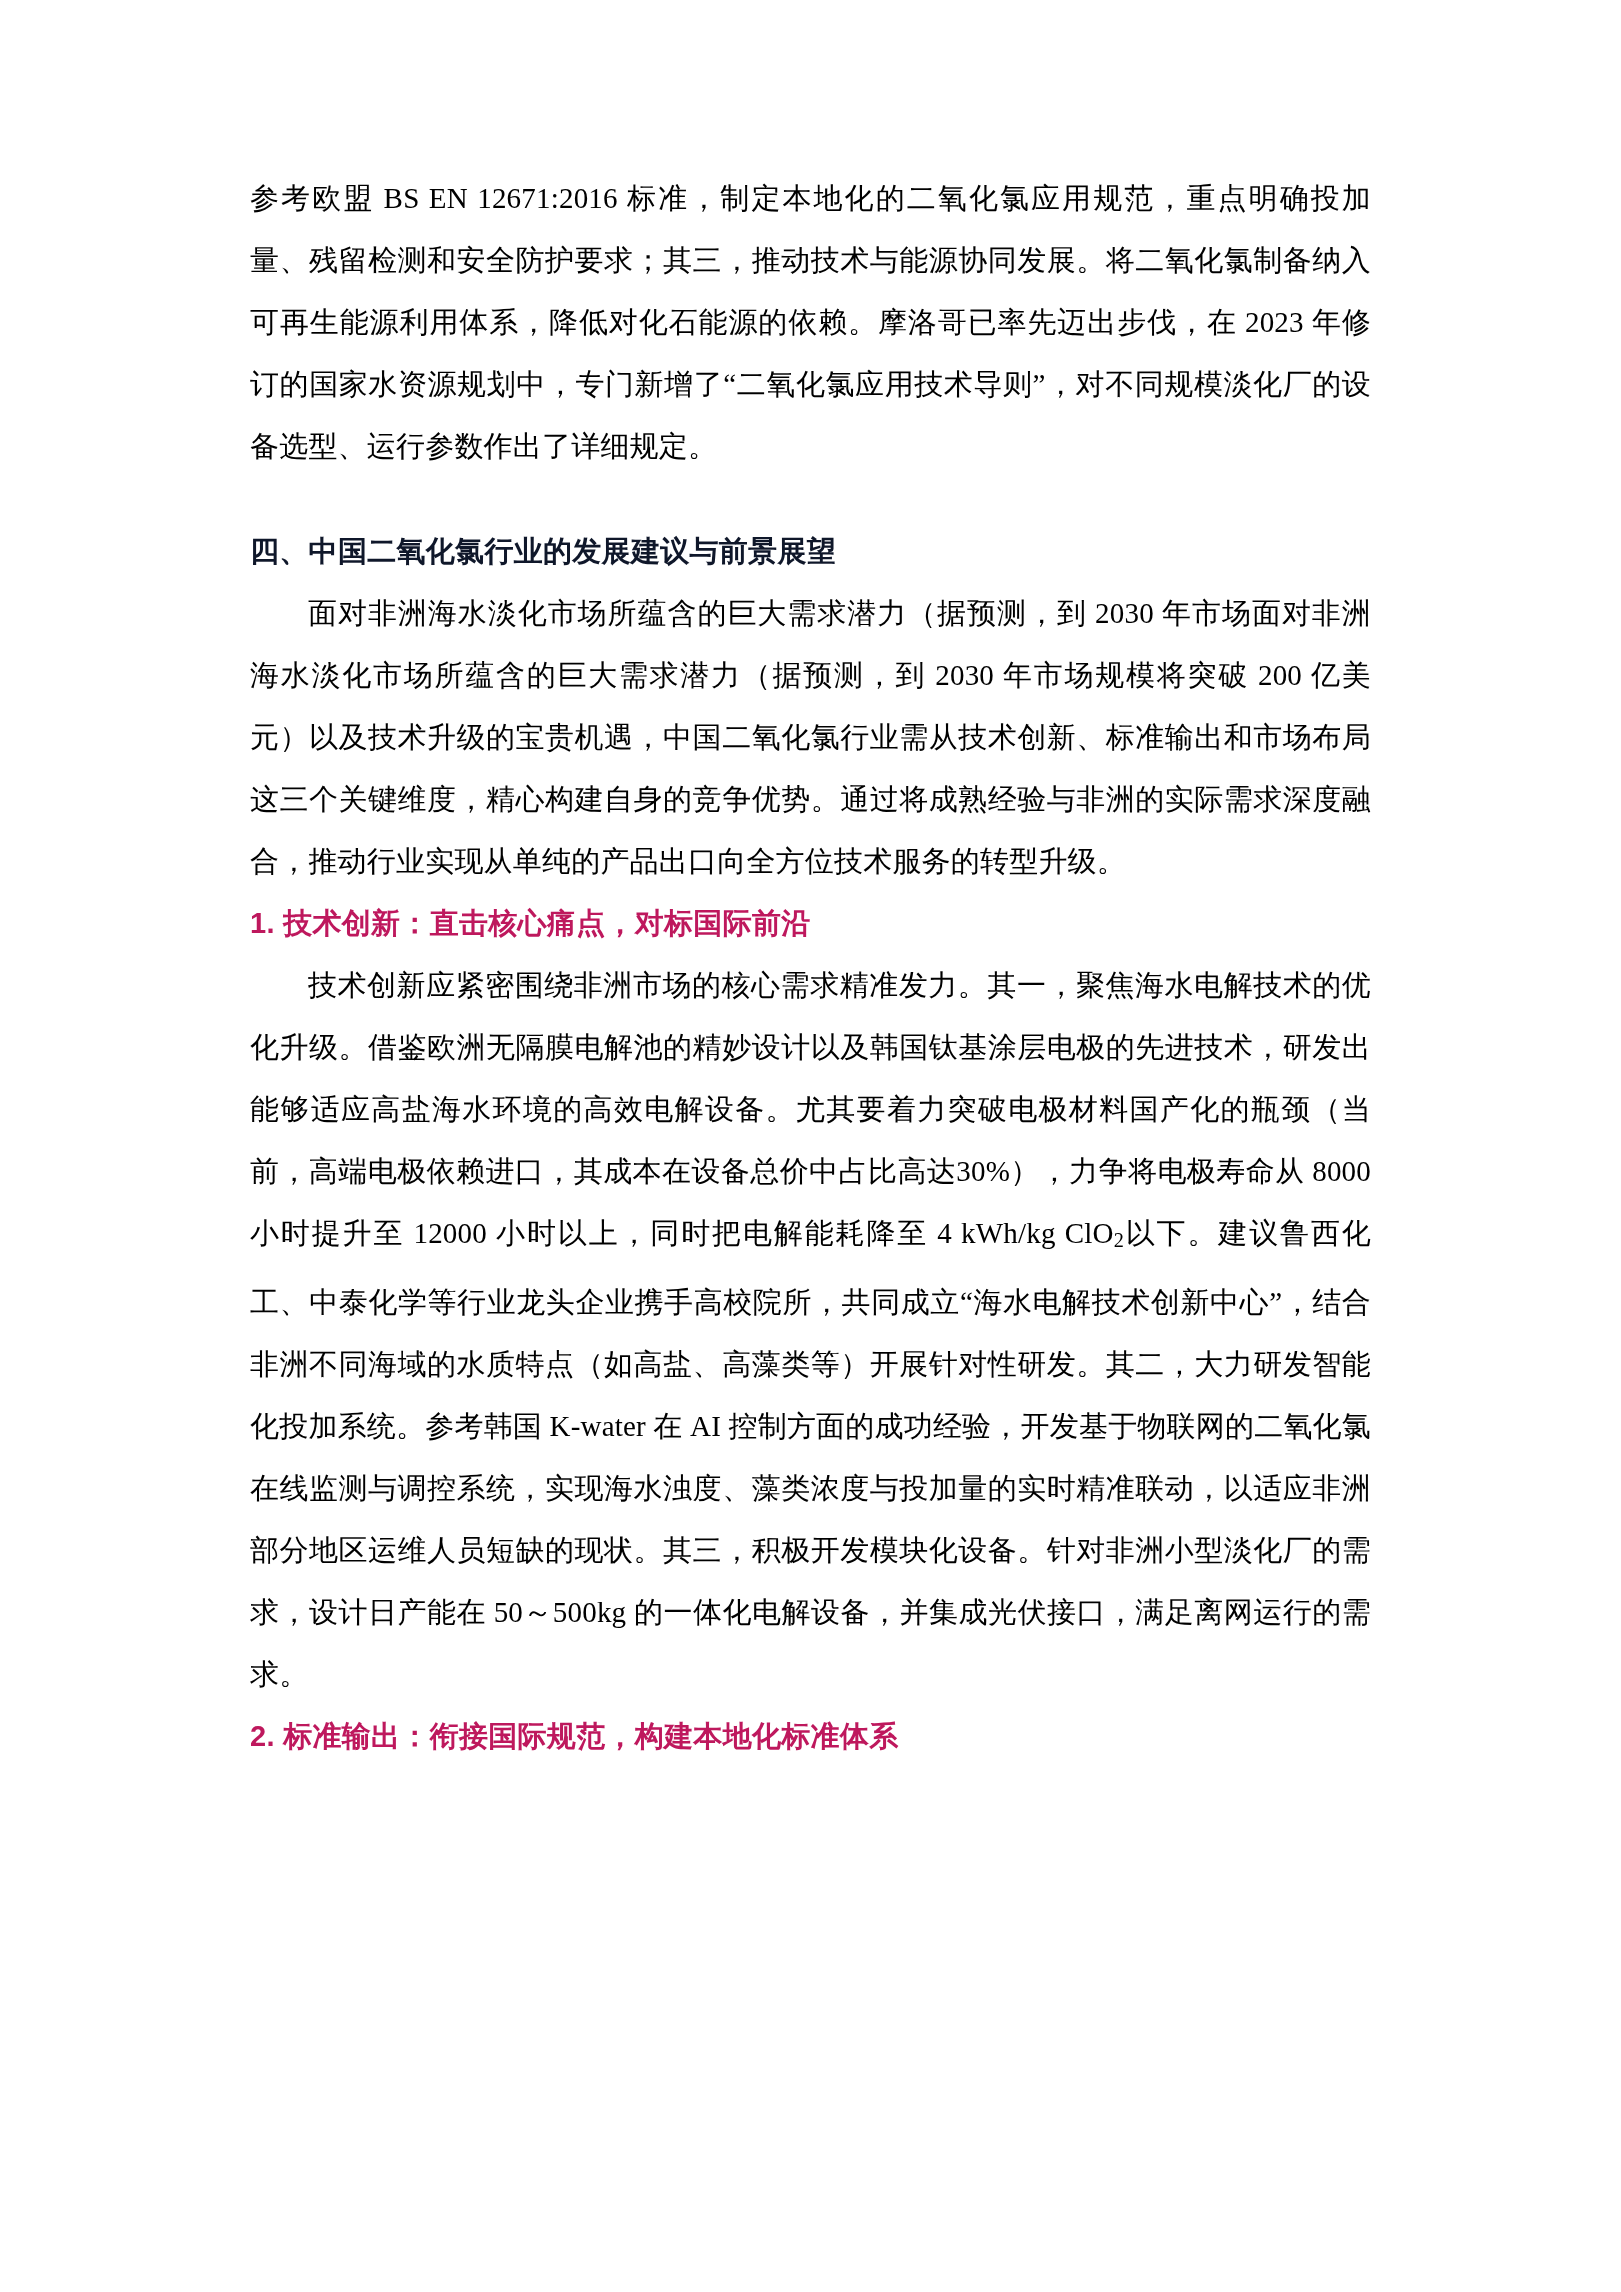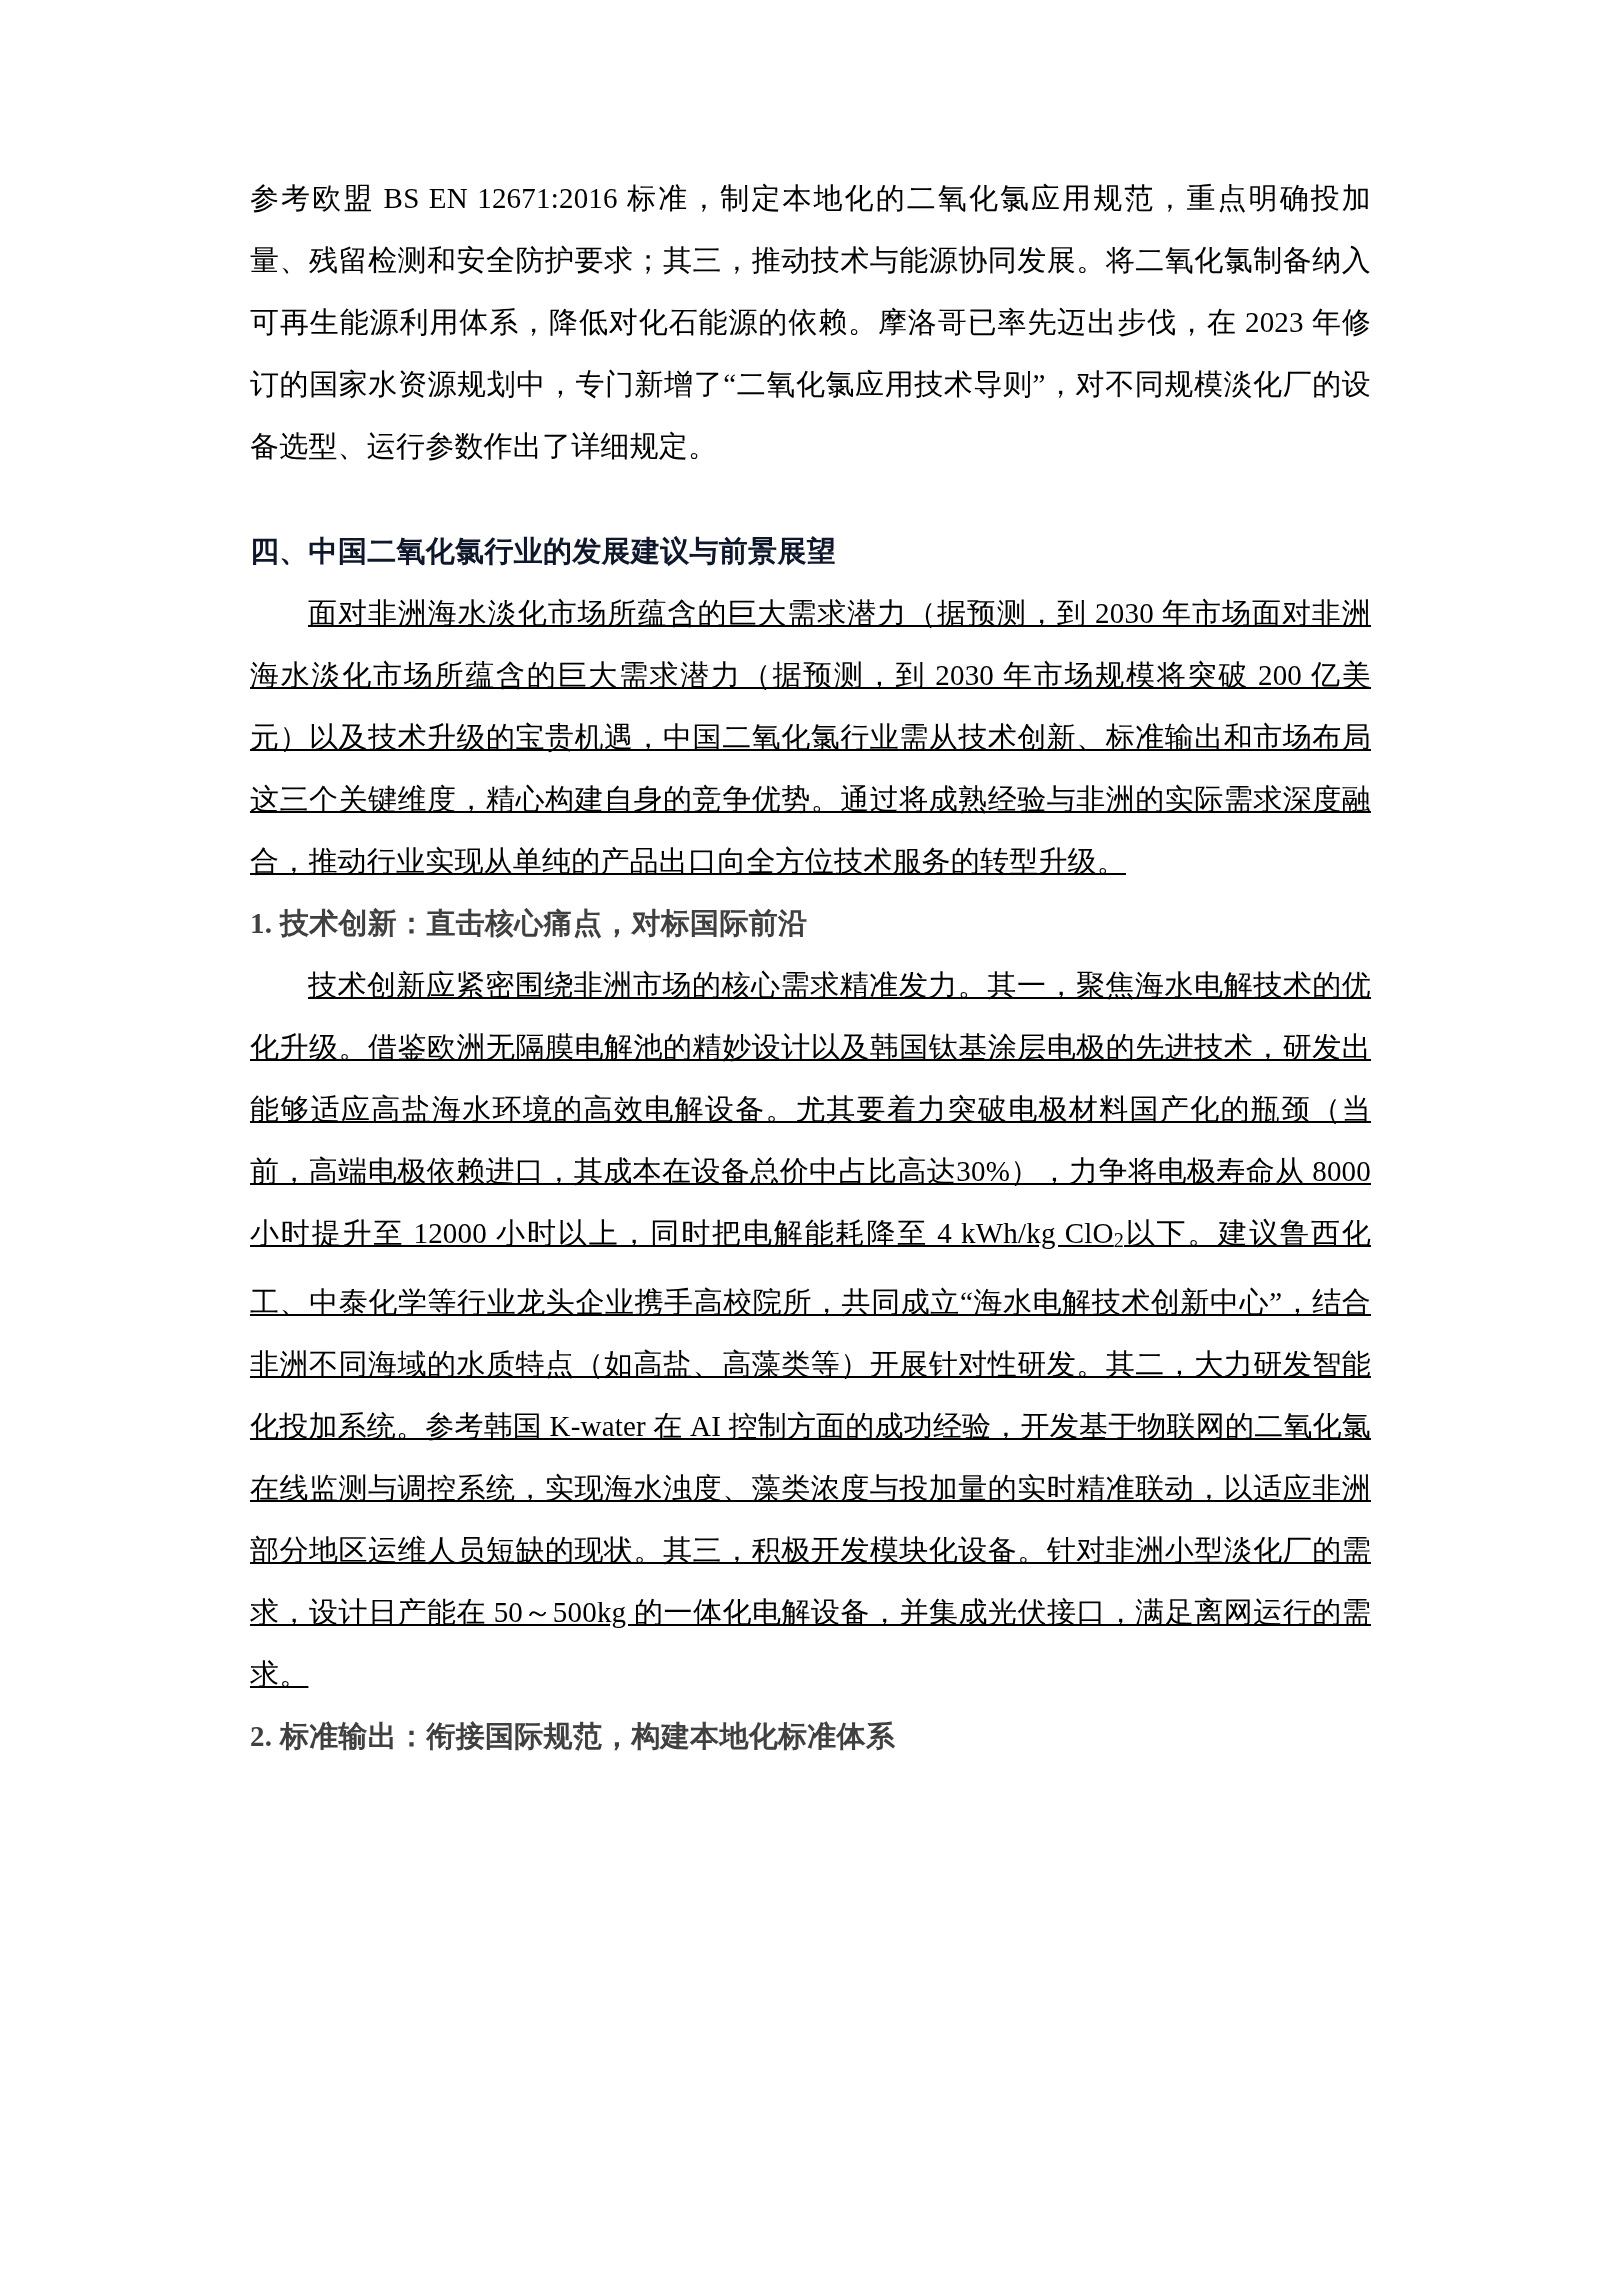--- a/index.html
+++ b/index.html
@@ -24,38 +24,37 @@
   p.para {
     margin: 0;
     font-size: 29px;
     line-height: 62px;
     text-align: justify;
     text-justify: inter-ideograph;
     letter-spacing: 0.2px;
   }
   p.para.indent {
     text-indent: 2em;
-    text-decoration: underline;
   }
   h2.section-heading {
     margin: 0;
     font-size: 29px;
     line-height: 62px;
     color: #0f172a;
     font-weight: bold;
     font-family: "Liberation Sans", "DejaVu Sans", sans-serif;
     letter-spacing: 0.3px;
   }
   h3.sub-heading {
     margin: 0;
     font-size: 29px;
     line-height: 62px;
-    color: #404040;
+    color: #be185d;
     font-weight: bold;
-    font-family: Liberation Serif, serif;
+    font-family: Liberation Sans, sans-serif;
     letter-spacing: 0.3px;
   }
   .gap-before-heading {
     height: 43px;
   }
   sub {
     font-size: 0.7em;
     vertical-align: -0.22em;
   }
 </style>

